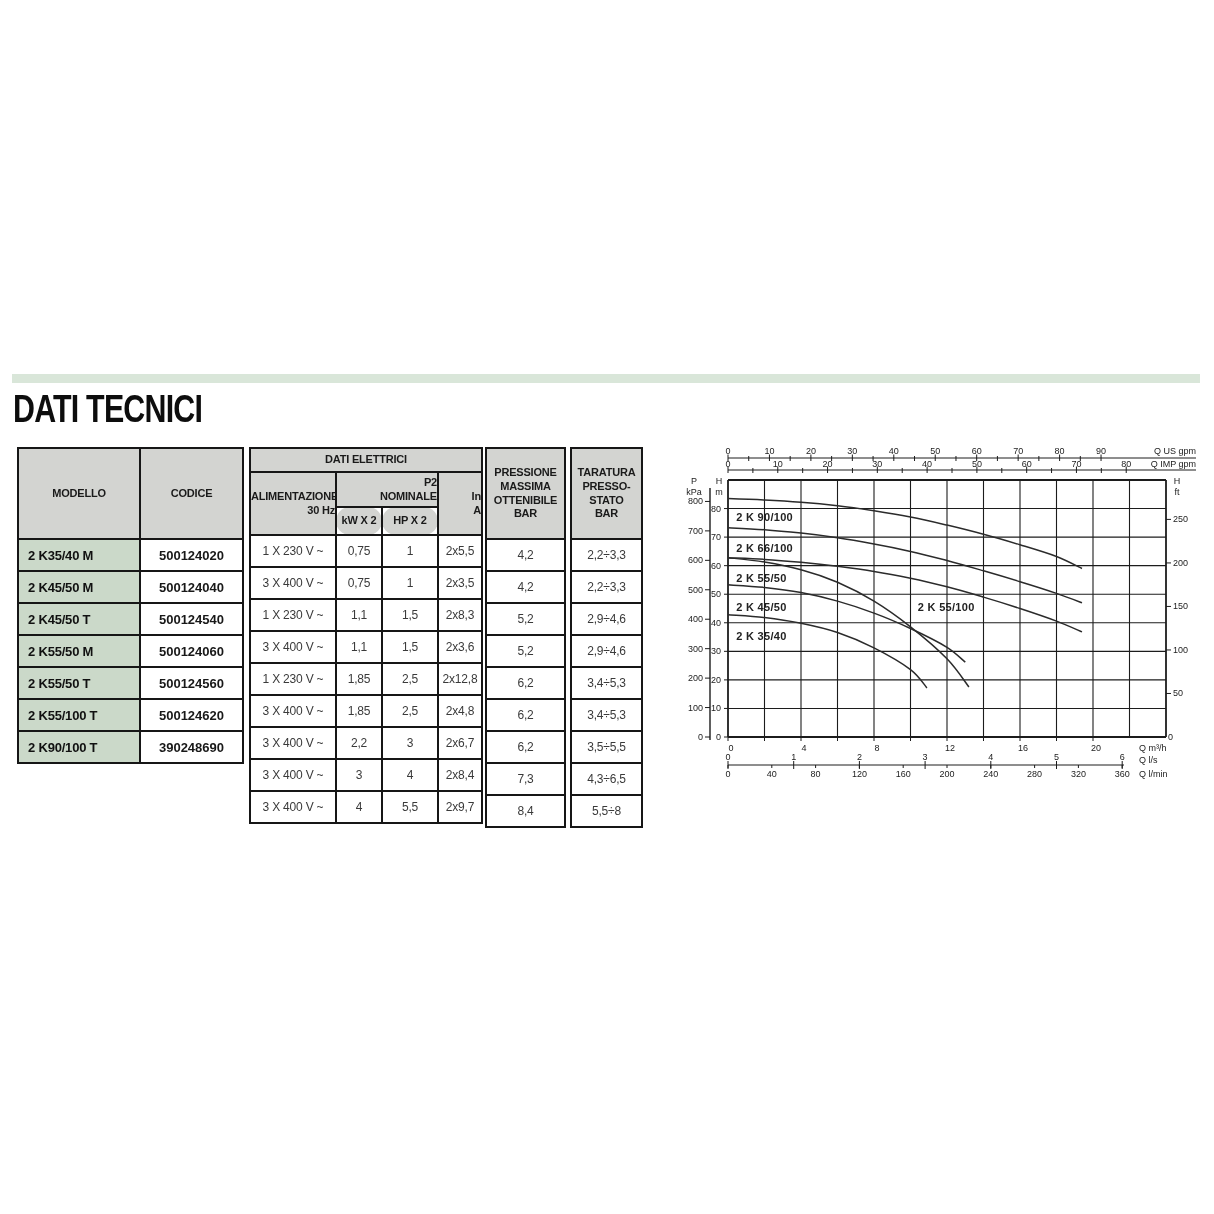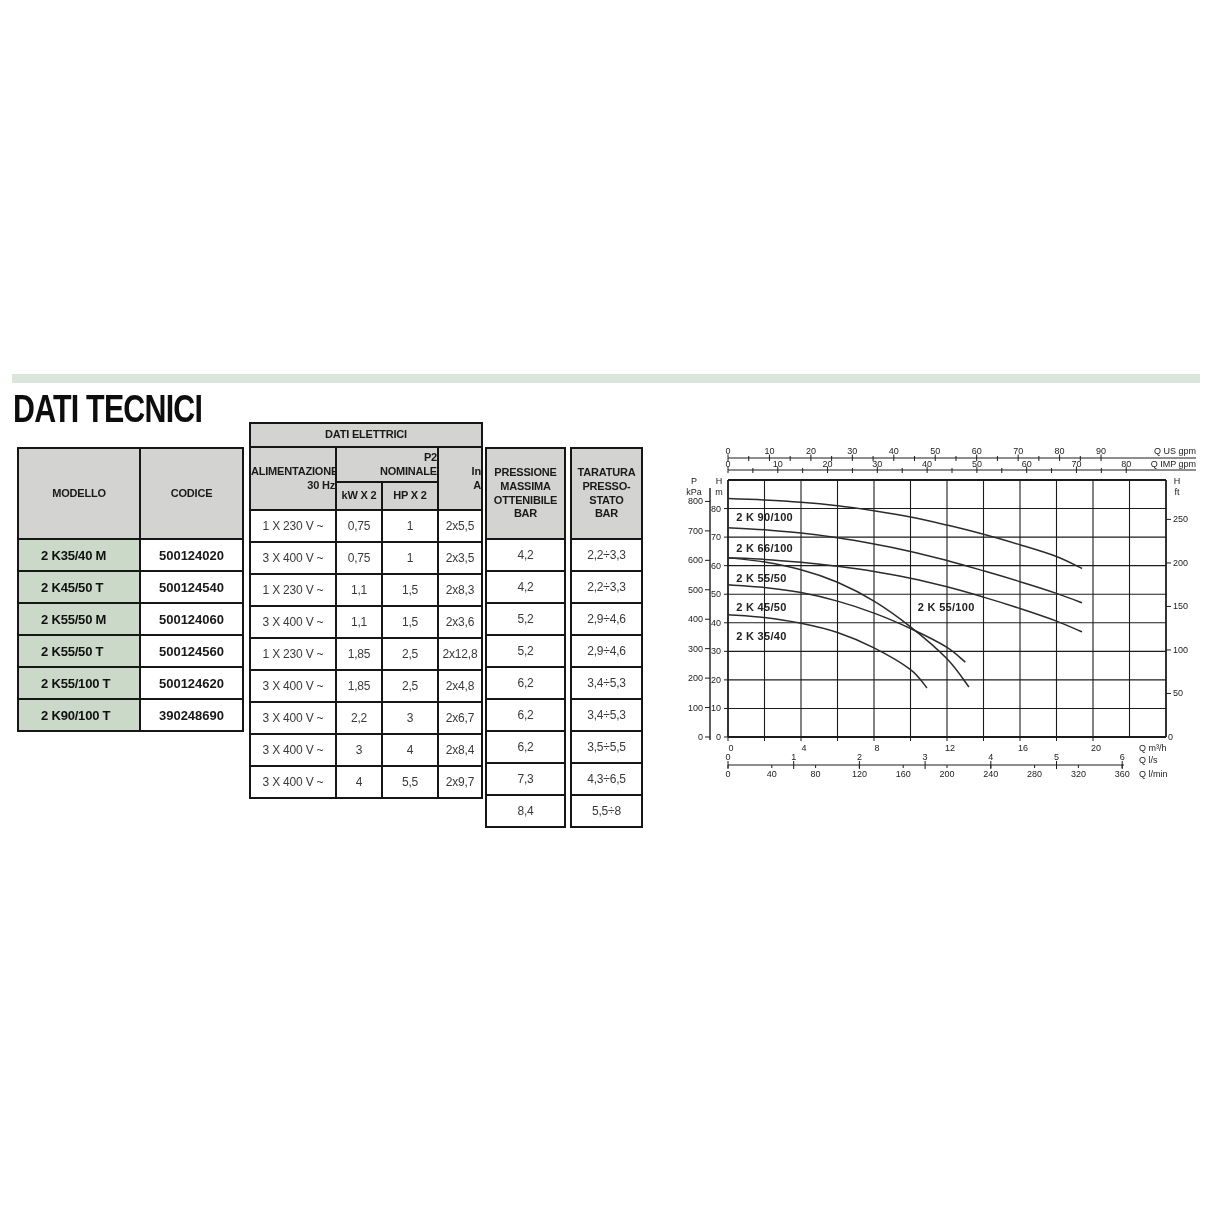--- a/index.html
+++ b/index.html
@@ -14,28 +14,28 @@
   #title{left:13px;top:388px;font-size:38px;font-weight:bold;letter-spacing:-1px;
          transform:scaleX(.80);transform-origin:left top;white-space:nowrap;color:#0d0d0d;}
 
   
   table{border-collapse:collapse;table-layout:fixed;}
   td,th{border:2px solid #161616;padding:0;text-align:center;vertical-align:middle;
         font-family:"Liberation Sans",sans-serif;overflow:hidden;}
   th{background:#d3d4d1;font-size:11px;font-weight:bold;letter-spacing:-.2px;
      line-height:1.25;white-space:pre-line;color:#1a1a1a;}
   td{height:30px;font-size:12px;color:#3a3a3a;letter-spacing:-.2px;background:#fff;}
-  td.model{background:#cbd9c9;text-align:left;padding-left:22px;font-weight:bold;
+  td.model{background:#cbd9c9;text-align:left;padding-left:9px;font-weight:bold;
            font-size:13px;color:#111;}
   td.cod{font-weight:bold;font-size:13px;color:#181818;letter-spacing:0;}
   #t1 th{height:89px;}
   #t3 th,#t4 th{height:89px;}
   .hr1 th{height:22px;}
   .hr2 th{height:33px;text-align:right;}
-  .hr3 th{height:26px;}
+  .hr3 th{height:26px;border-radius:14px;}
 
   
   #chart{left:678px;top:432px;}
   #chart text{font-family:"Liberation Sans",sans-serif;fill:#222;}
   .tick-num{font-size:9px;}
   .unit-lab{font-size:9px;}
   .pump-lab{font-size:11px;font-weight:bold;letter-spacing:.3px;fill:#1c1c1c;}
 </style>
 </head>
 <body>
@@ -54,20 +54,24 @@
     <th>MODELLO</th>
     <th>CODICE</th>
   </tr>
   </tbody>
     <tbody>
       <tr>
         <td class="model">2 K35/40 M</td>
         <td class="cod">500124020</td>
       </tr>
       <tr>
+        <td class="model">2 K45/50 M</td>
+        <td class="cod">500124040</td>
+      </tr>
+      <tr>
         <td class="model">2 K45/50 T</td>
         <td class="cod">500124540</td>
       </tr>
       <tr>
         <td class="model">2 K55/50 M</td>
         <td class="cod">500124060</td>
       </tr>
       <tr>
         <td class="model">2 K55/50 T</td>
         <td class="cod">500124560</td>
@@ -76,21 +80,21 @@
         <td class="model">2 K55/100 T</td>
         <td class="cod">500124620</td>
       </tr>
       <tr>
         <td class="model">2 K90/100 T</td>
         <td class="cod">390248690</td>
       </tr>
     </tbody>
 </table>
 
-<table class="abs" id="t2" style="left:249px;top:422px;width:232px">
+<table class="abs" id="t2" style="left:249px;top:447px;width:232px">
   <colgroup>
       <col style="width:86px">
       <col style="width:46px">
       <col style="width:56px">
       <col style="width:44px">
     </colgroup>
   <tbody>
       <tr class="hr1">
     <th colspan="4">DATI ELETTRICI</th>
   </tr>

